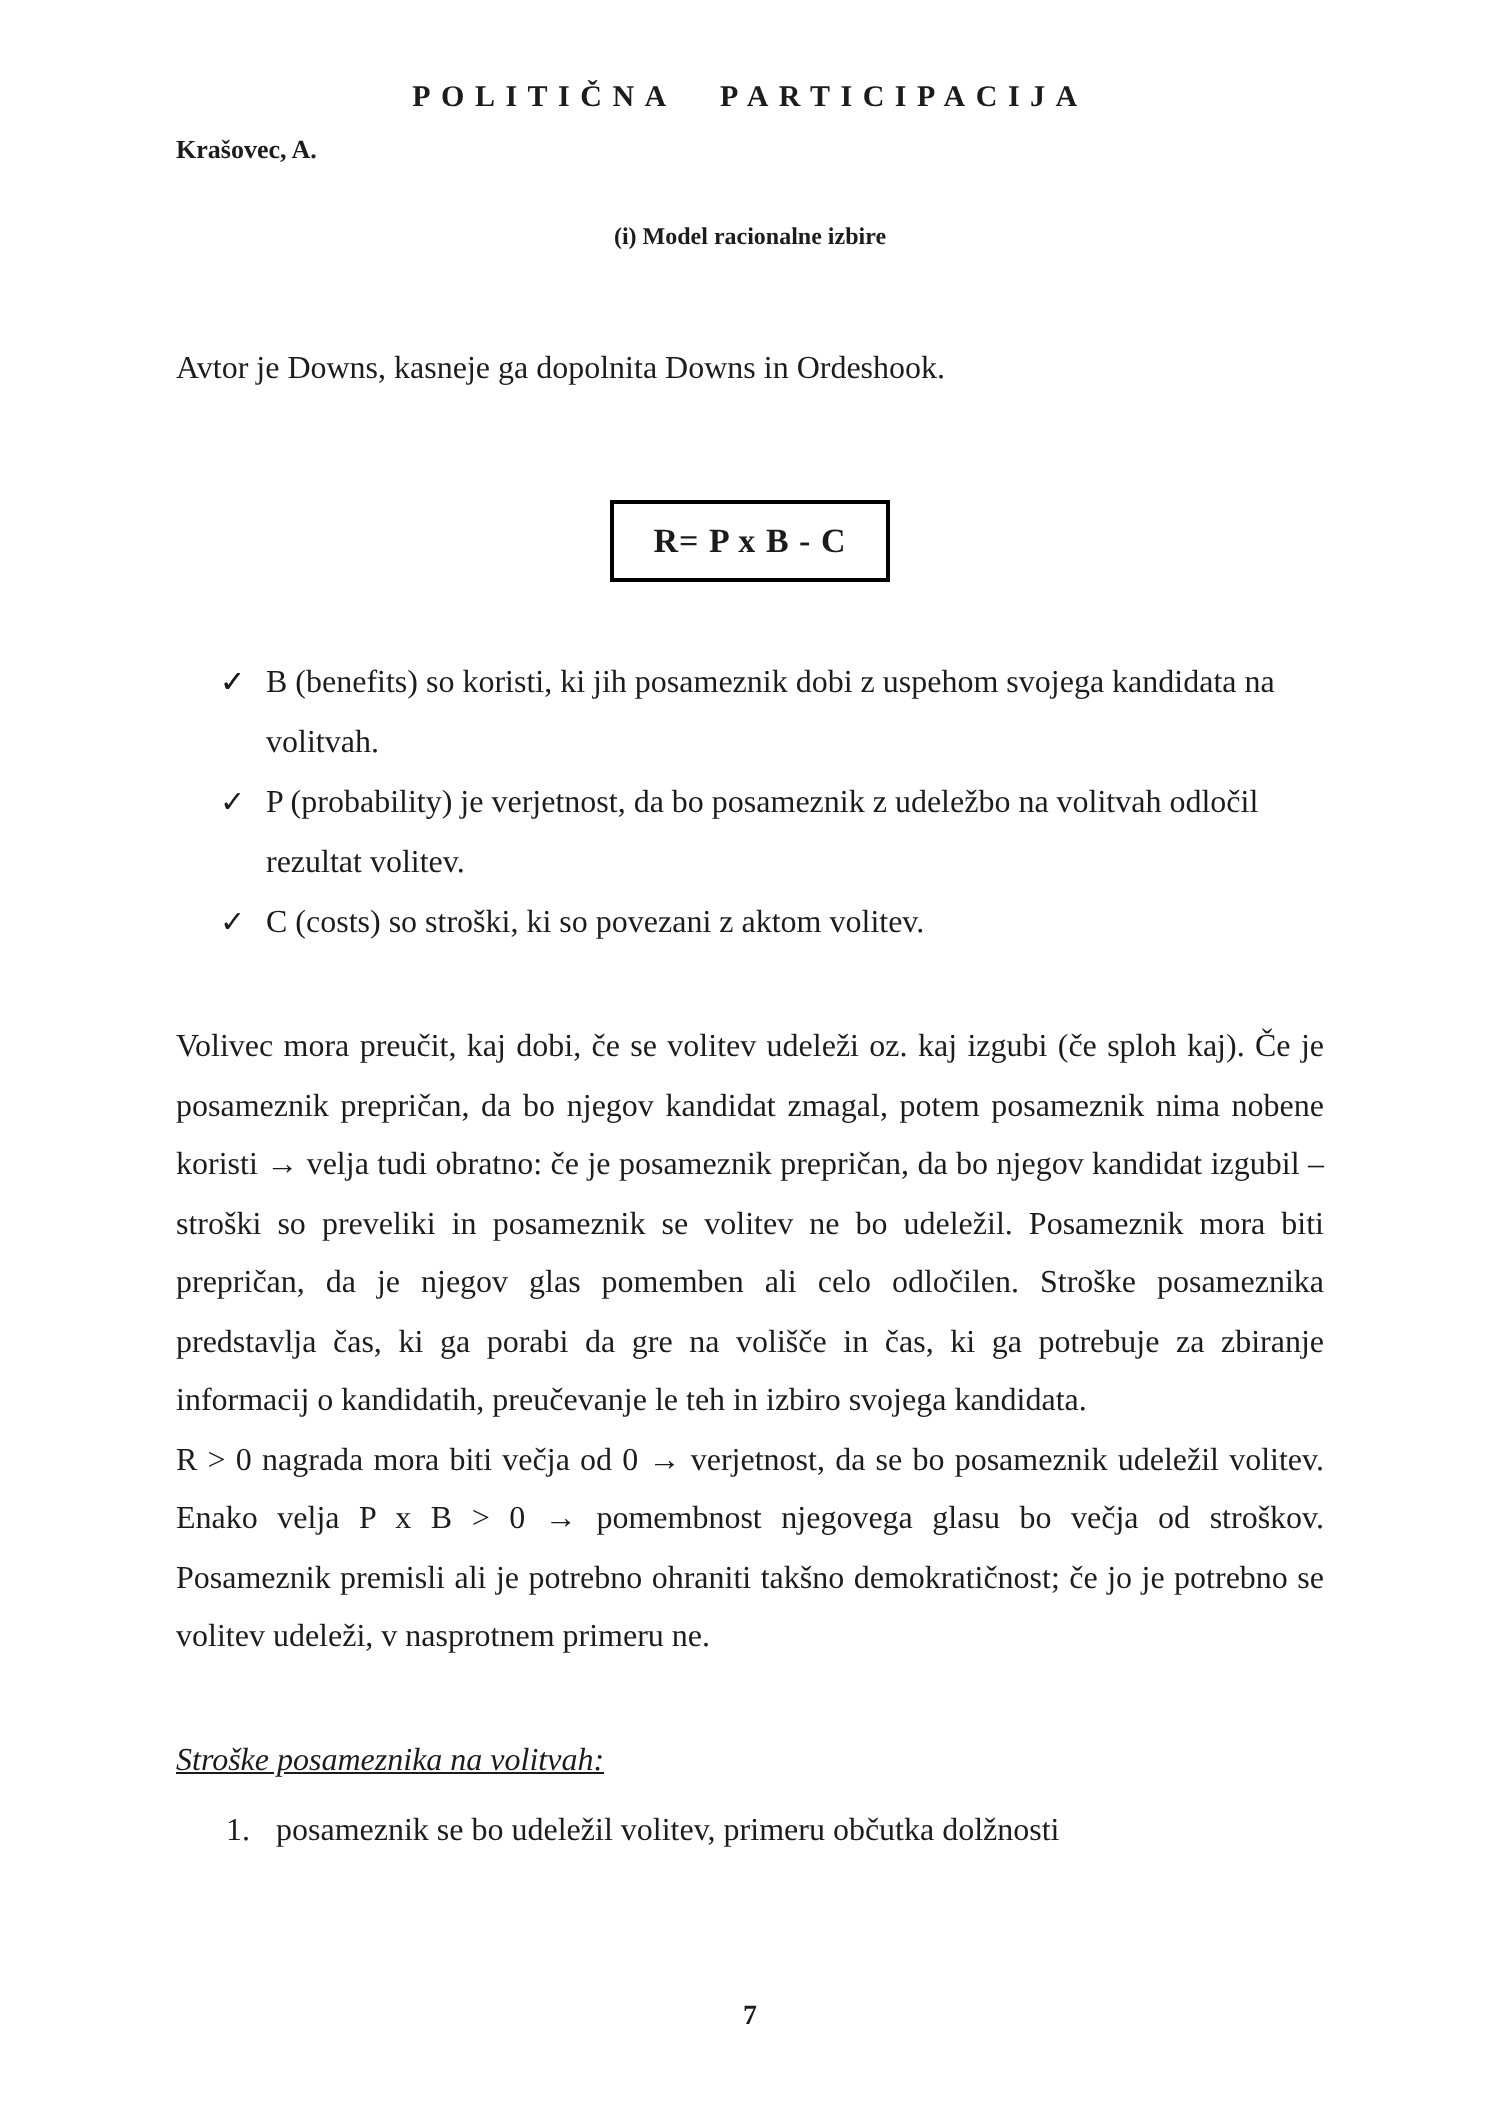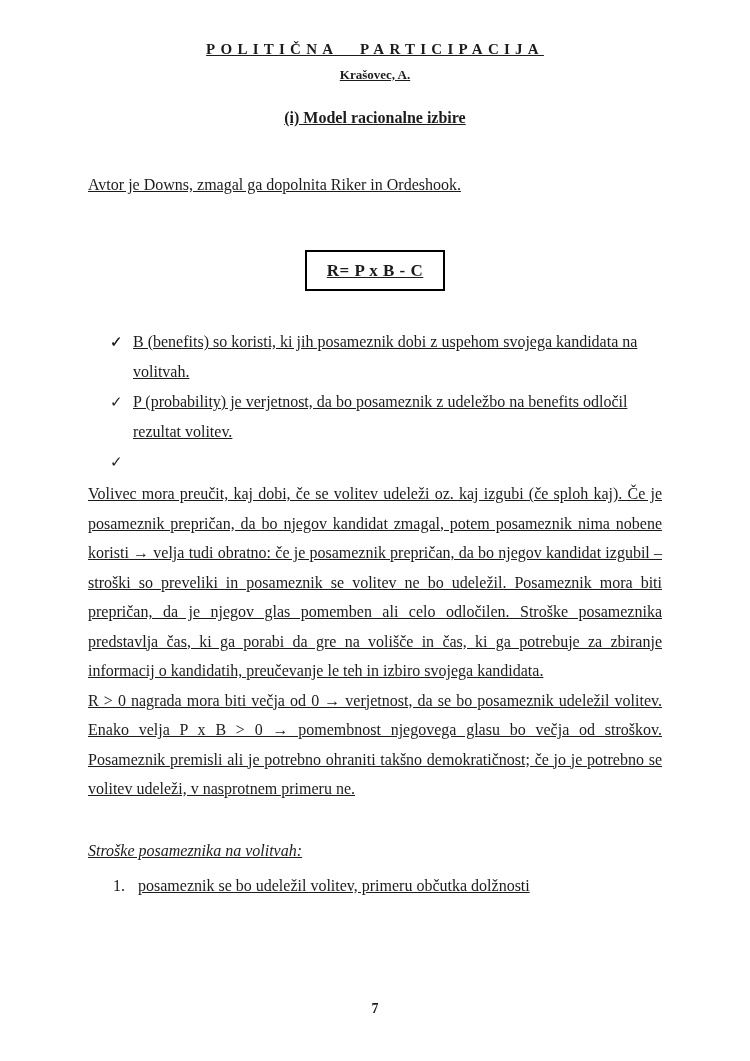--- a/index.html
+++ b/index.html
@@ -7,40 +7,38 @@
   .page {
     position: relative;
     width: 750px;
     height: 1061px;
     margin: 0 auto;
     background: #ffffff;
     color: #1c1c1c;
     font-family: "Liberation Serif", "DejaVu Serif", serif;
     padding: 40px 88px 0 88px;
     overflow: hidden;
-    text-decoration: underline;
   }
   .doc-title {
     text-align: center;
     font-size: 15px;
     font-weight: bold;
     letter-spacing: 0.35em;
     word-spacing: 0.9em;
     line-height: 18px;
   }
   .doc-author {
-    text-align: center;
     font-size: 13px;
     font-weight: bold;
     margin-top: 9px;
     line-height: 16px;
   }
   .section-title {
     text-align: center;
-    font-size: 16px;
+    font-size: 12px;
     font-weight: bold;
     margin-top: 25px;
     line-height: 20px;
   }
   .intro {
     margin-top: 46px;
     font-size: 16px;
     line-height: 22px;
   }
   .formula-wrap {
@@ -118,40 +116,41 @@
 <body>
 
 <div class="page">
 
   <div class="doc-title">POLITIČNA PARTICIPACIJA</div>
 
   <div class="doc-author">Krašovec, A.</div>
 
   <div class="section-title">(i) Model racionalne izbire</div>
 
-  <p class="intro">Avtor je Downs, zmagal ga dopolnita Riker in Ordeshook.</p>
+  <p class="intro">Avtor je Downs, kasneje ga dopolnita Downs in Ordeshook.</p>
 
   <div class="formula-wrap">
     <div class="formula-box">R= P x B - C</div>
   </div>
 
   <ul class="checklist">
     <li>
       <span class="check-icon">✓</span>
     </li>
     <li>
       <span class="check-icon">✓</span>
       <span>B (benefits) so koristi, ki jih posameznik dobi z uspehom svojega kandidata na volitvah.</span>
     </li>
     <li>
       <span class="check-icon">✓</span>
-      <span>P (probability) je verjetnost, da bo posameznik z udeležbo na benefits odločil rezultat volitev.</span>
+      <span>P (probability) je verjetnost, da bo posameznik z udeležbo na volitvah odločil rezultat volitev.</span>
     </li>
     <li>
       <span class="check-icon">✓</span>
+      <span>C (costs) so stroški, ki so povezani z aktom volitev.</span>
     </li>
   </ul>
 
   <p class="body-par par-1">Volivec mora preučit, kaj dobi, če se volitev udeleži oz. kaj izgubi (če sploh kaj). Če je posameznik prepričan, da bo njegov kandidat zmagal, potem posameznik nima nobene koristi → velja tudi obratno: če je posameznik prepričan, da bo njegov kandidat izgubil – stroški so preveliki in posameznik se volitev ne bo udeležil. Posameznik mora biti prepričan, da je njegov glas pomemben ali celo odločilen. Stroške posameznika predstavlja čas, ki ga porabi da gre na volišče in čas, ki ga potrebuje za zbiranje informacij o kandidatih, preučevanje le teh in izbiro svojega kandidata.</p>
 
   <p class="body-par par-2">R &gt; 0  nagrada mora biti večja od 0 → verjetnost, da se bo posameznik udeležil volitev. Enako velja P x B &gt; 0  → pomembnost njegovega glasu bo večja od stroškov. Posameznik premisli ali je potrebno ohraniti takšno demokratičnost; če jo je potrebno se volitev udeleži, v nasprotnem primeru ne.</p>
 
   <div class="subsection-heading">Stroške posameznika na volitvah:</div>
 
   <div class="numbered-list">

